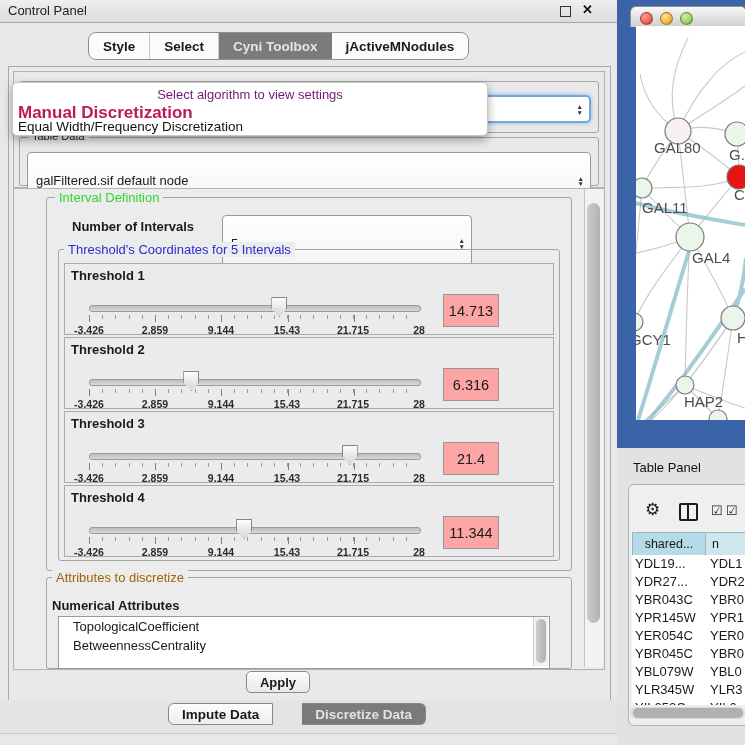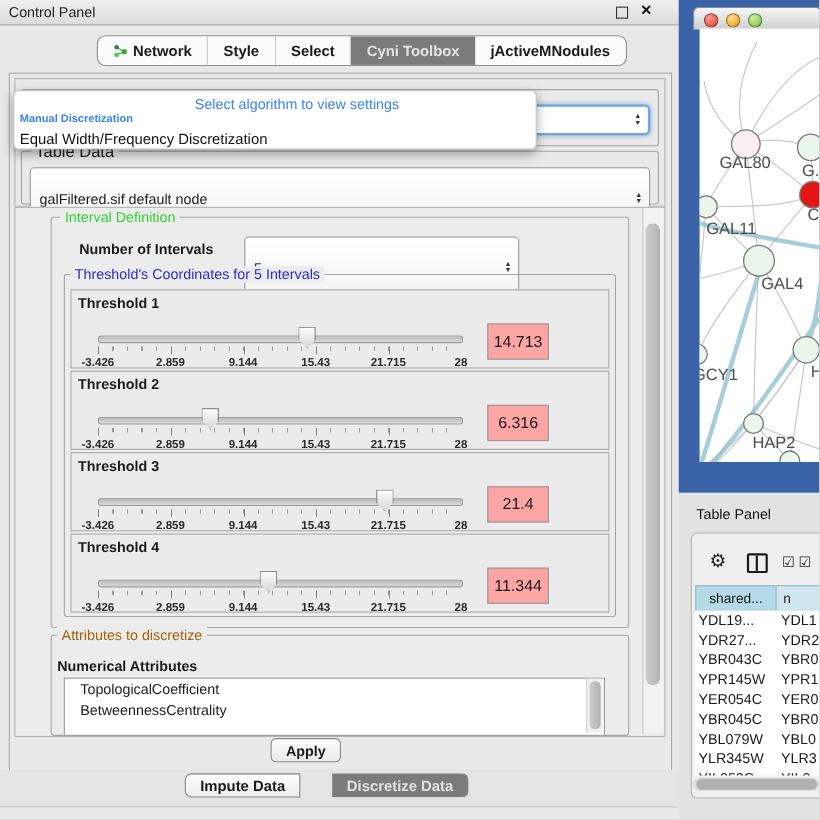--- a/index.html
+++ b/index.html
@@ -17,33 +17,33 @@
     background:#fbfbfb;border:1px solid #8f8f8f;border-radius:8px;overflow:hidden;}
   .tab{display:flex;align-items:center;gap:5px;padding:0 14px;font-size:13.5px;
     font-weight:bold;color:#1a1a1a;border-right:1px solid #c9c9c9;}
   .tab:last-child{border-right:none;}
   .tab.active{background:#7b7b7b;color:#e4e4e4;border-right:none;}
   .netic{width:13px;height:13px;}
   .mainpanel{left:8px;top:66px;width:601px;height:634px;background:#e9e9e9;
     border:1px solid #a9a9a9;}
   .subpanel{border:1px solid #b3b3b3;background:#e9e9e9;}
   .groupbox{border:1px solid #a5a5a5;border-radius:3px;}
-  .grouptitle{position:absolute;top:-8px;left:8px;padding:0 4px;font-size:15px;
+  .grouptitle{position:absolute;top:-8px;left:8px;padding:0 4px;font-size:11px;
     background:#ececec;white-space:nowrap;}
   .combo{background:linear-gradient(#ffffff,#f3f3f3);border:1px solid #9a9a9a;
     border-radius:4px;font-size:13px;display:flex;align-items:center;padding:16px 8px;}
   .spin{position:absolute;right:6px;top:50%;transform:translateY(-50%);
     display:flex;flex-direction:column;align-items:center;line-height:5.5px;
     font-size:6.5px;color:#333;}
   
   .popup{left:12px;top:82px;width:474px;height:52px;background:#fff;
     border:1px solid #c6c6c6;border-radius:5px;
     box-shadow:0 4px 10px rgba(0,0,0,.35);z-index:30;}
-  .popup .ph{left:0;top:4px;width:100%;text-align:center;font-size:13px;color:#3b82f6;padding-left:20px;}
-  .popup .op1{left:5px;top:20px;font-size:10px;font-weight:bold;color:#3b82f6;}
+  .popup .ph{left:0;top:4px;width:100%;text-align:center;font-size:13px;color:#701a75;}
+  .popup .op1{left:5px;top:20px;font-size:17px;font-weight:bold;color:#be185d;}
   .popup .op2{left:5px;top:36px;font-size:13.5px;color:#111;}
   .algofield{left:27px;top:95px;width:560px;height:24px;background:#fff;
     border:2px solid #73a7dc;border-radius:5px;box-shadow:0 0 4px #85b5e5;z-index:5;}
   .graytitle{left:26px;top:72px;font-size:13px;color:#969696;z-index:2;margin-top:27px;}
   
   .thr{left:64px;width:488px;height:70px;background:#ebebeb;border:1px solid #ababab;}
   .thr .lbl{left:6px;top:4px;font-size:13px;font-weight:bold;}
   .szone{left:24px;top:36px;width:330px;height:34px;}
   .track{left:0;top:5px;width:330px;height:5px;border-radius:3px;
     background:linear-gradient(#bdbdbd,#d9d9d9);border:1px solid #9b9b9b;}
@@ -105,30 +105,20 @@
 <div id="root">
 
   <div class="abs titlebar">
     <div class="abs t">Control Panel</div>
   </div>
   <div class="abs float-ic"></div>
   <div class="abs close-ic">✕</div>
 
   <div class="abs tabbar">
     <div class="tab">
-      <svg class="netic" viewBox="0 0 13 13">
-        <line x1="3" y1="3" x2="10" y2="7" stroke="#4aa04a" stroke-width="1.2"></line>
-        <line x1="3" y1="10" x2="10" y2="7" stroke="#4aa04a" stroke-width="1.2"></line>
-        <circle cx="3" cy="3" r="2.1" fill="#2e8b2e"></circle>
-        <circle cx="3" cy="10" r="2.1" fill="#57c057"></circle>
-        <circle cx="10" cy="7" r="2.4" fill="#3aa83a"></circle>
-      </svg>
-      <span>Network</span>
-    </div>
-    <div class="tab">
       <span>Style</span>
     </div>
     <div class="tab">
       <span>Select</span>
     </div>
     <div class="tab active">
       <span>Cyni Toolbox</span>
     </div>
     <div class="tab">
       <span>jActiveMNodules</span>

